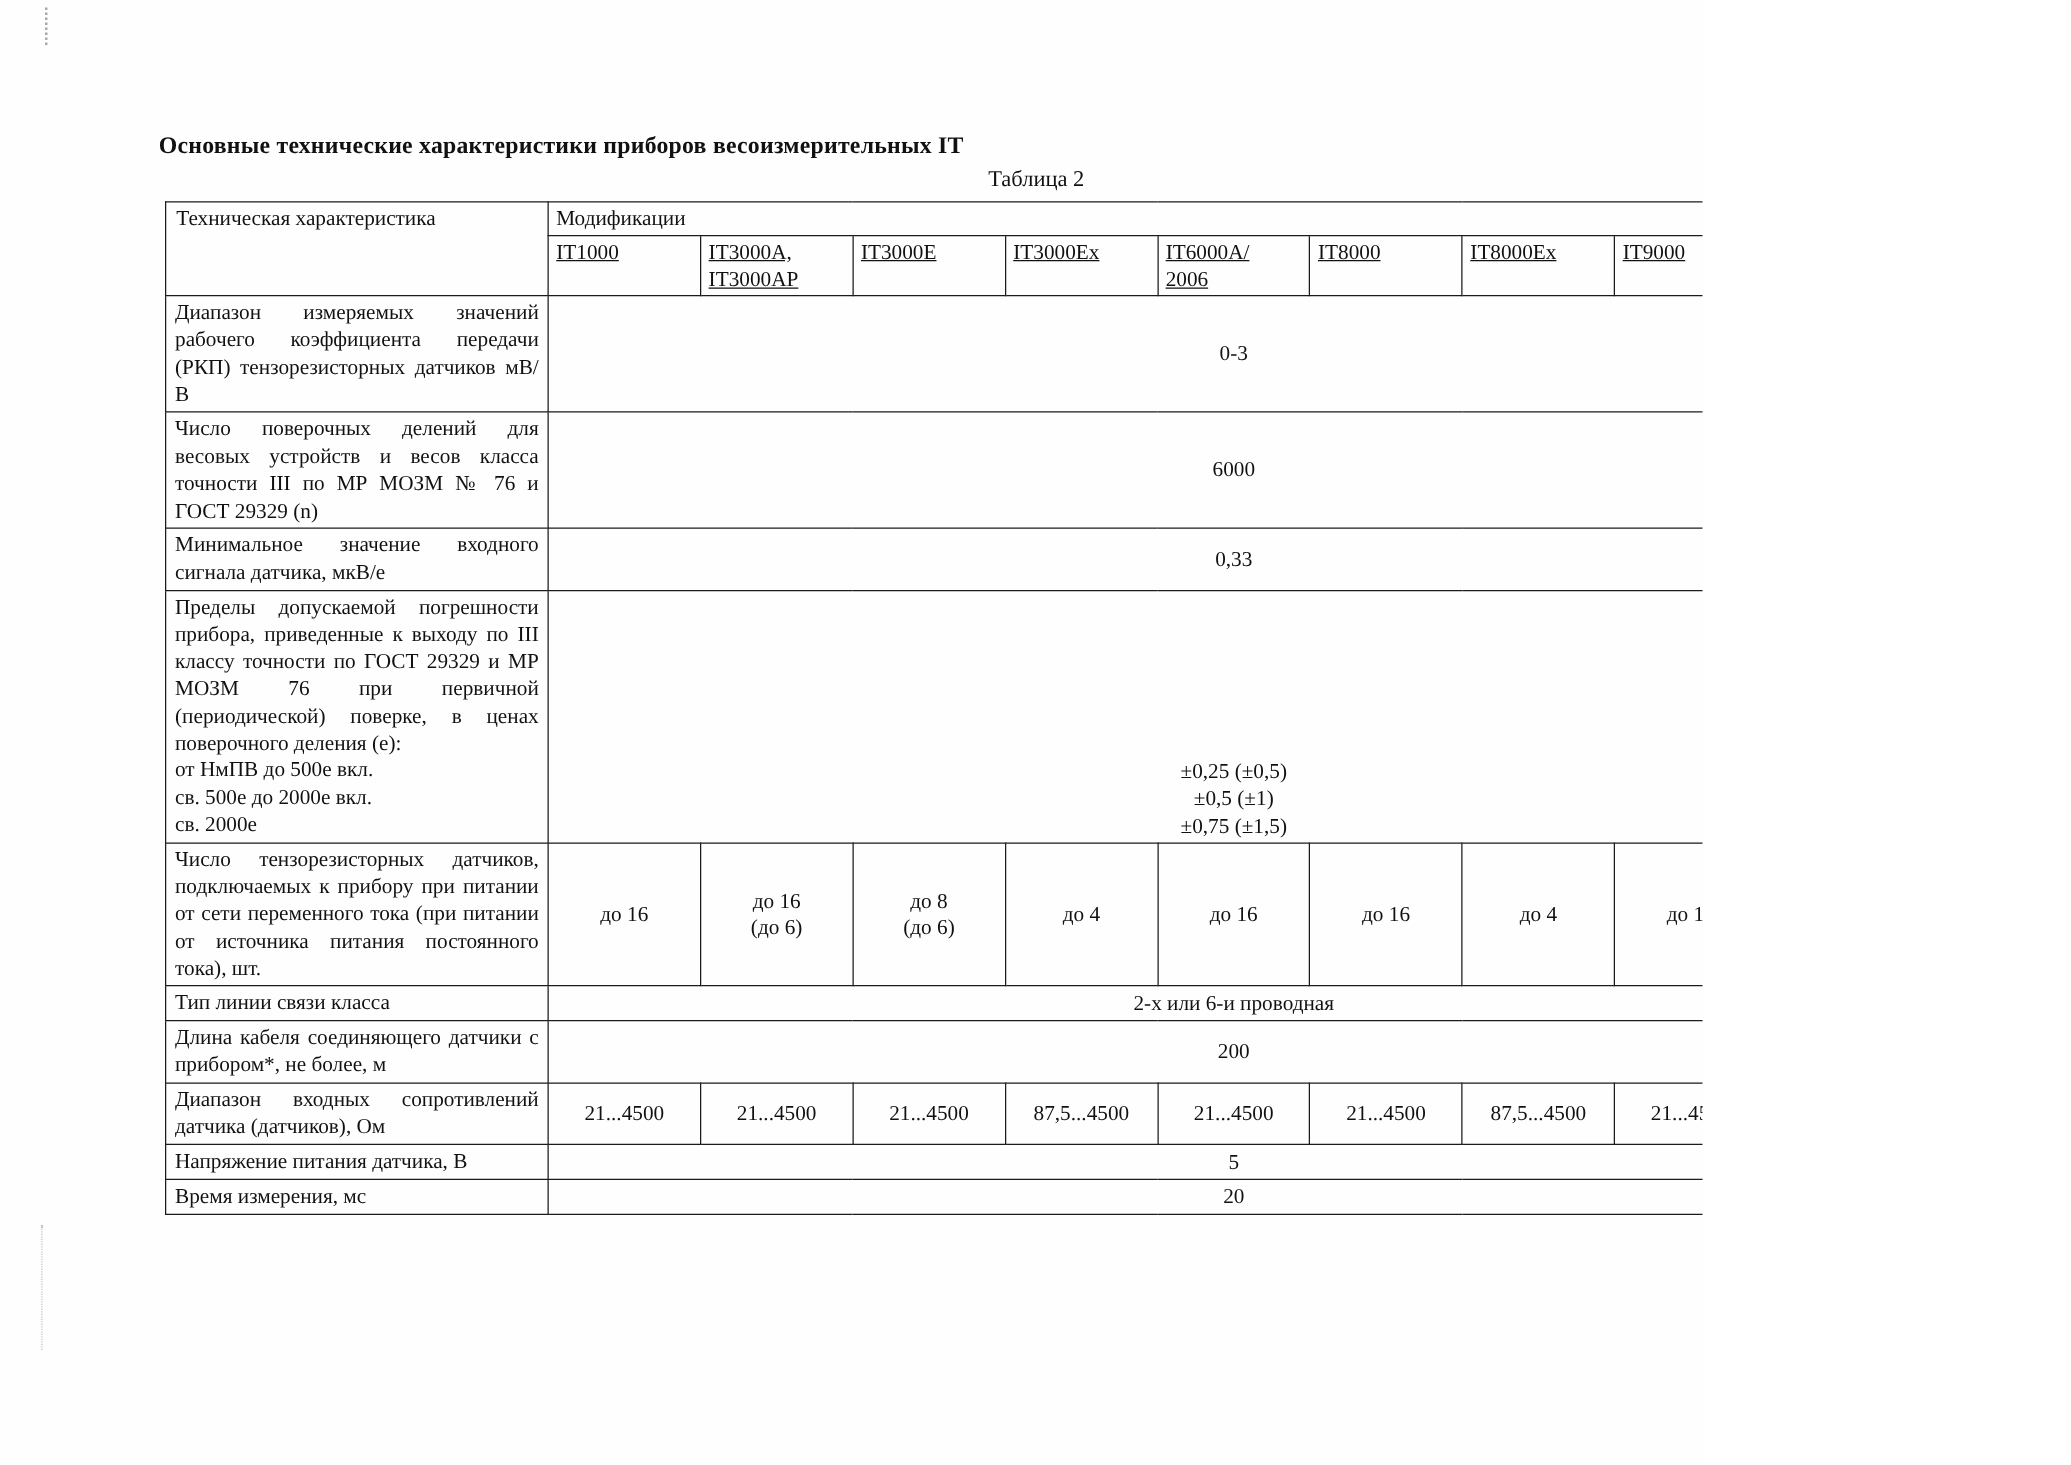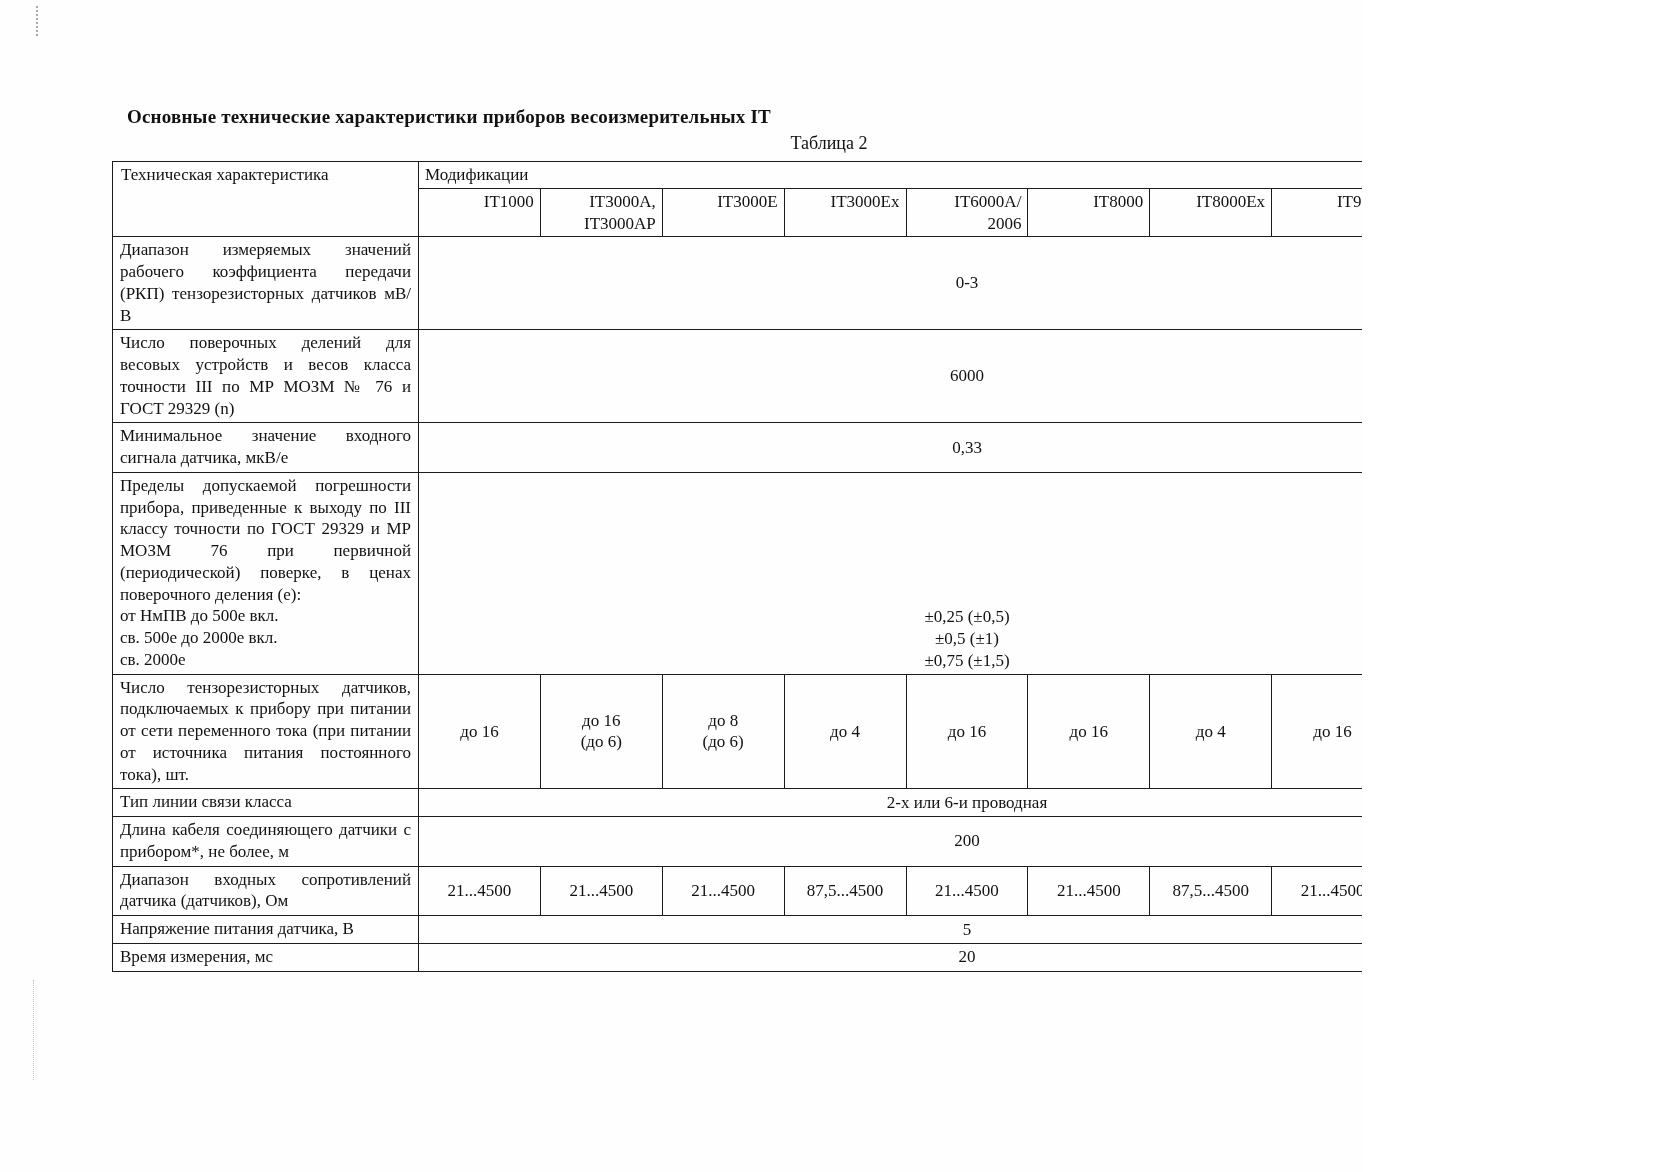--- a/index.html
+++ b/index.html
@@ -25,21 +25,21 @@
   .table-caption {
     position: absolute;
     left: 127px;
     top: 133px;
     width: 1404px;
     text-align: center;
     font-size: 18px;
   }
   table.spec-table {
     position: absolute;
-    left: 112px;
+    left: 132px;
     top: 161px;
     width: 1404px;
     border-collapse: collapse;
     table-layout: fixed;
     font-size: 17px;
     line-height: 1.28;
     border-radius: 11px;
   }
   .spec-table th, .spec-table td {
     border: 1px solid #1b1b1b;
@@ -48,24 +48,25 @@
     overflow: hidden;
   }
   col.c-label { width: 306px; }
   th.corner {
     text-align: left;
     vertical-align: top;
     padding-left: 8px;
   }
   th.group { text-align: left; }
   th.mod {
-    text-align: right;
+    text-align: left;
     vertical-align: top;
     white-space: pre-line;
     height: 46px;
+    text-decoration: underline;
   }
   td.label {
     text-align: justify;
     vertical-align: top;
     white-space: pre-line;
     padding: 2px 7px 3px 7px;
     font-family: Liberation Serif, serif;
   }
   td.val {
     text-align: center;

